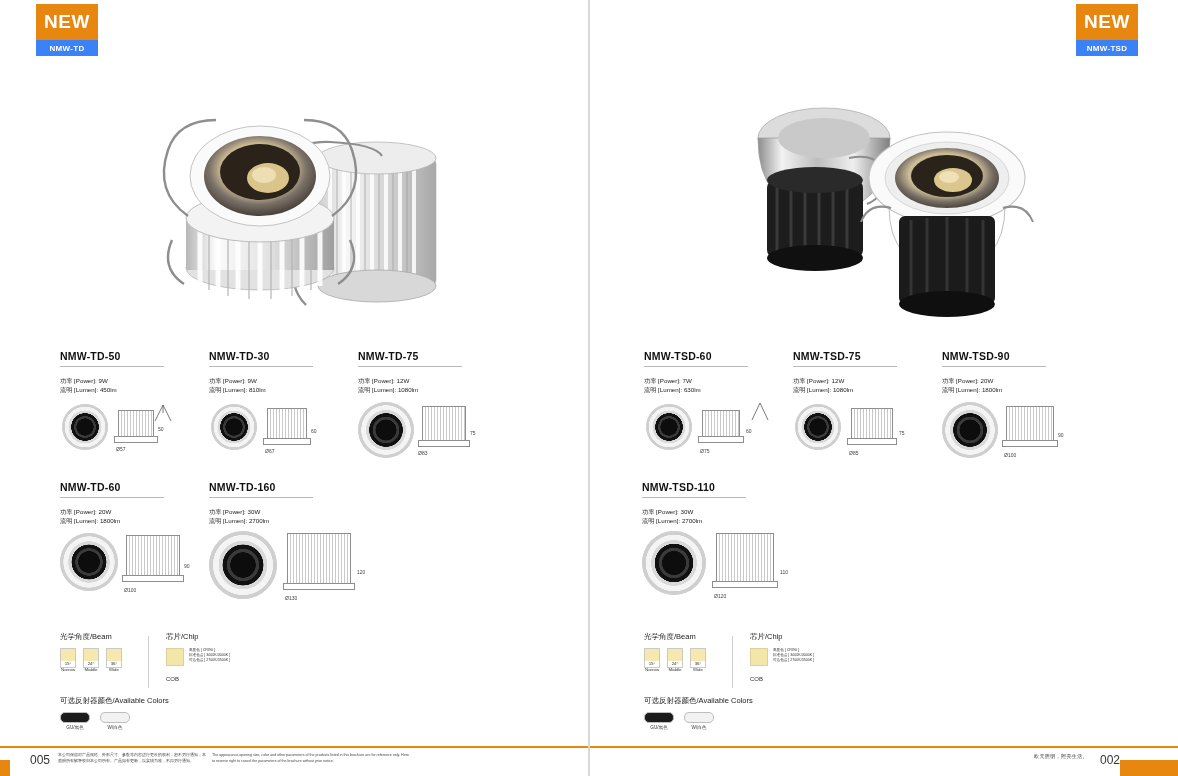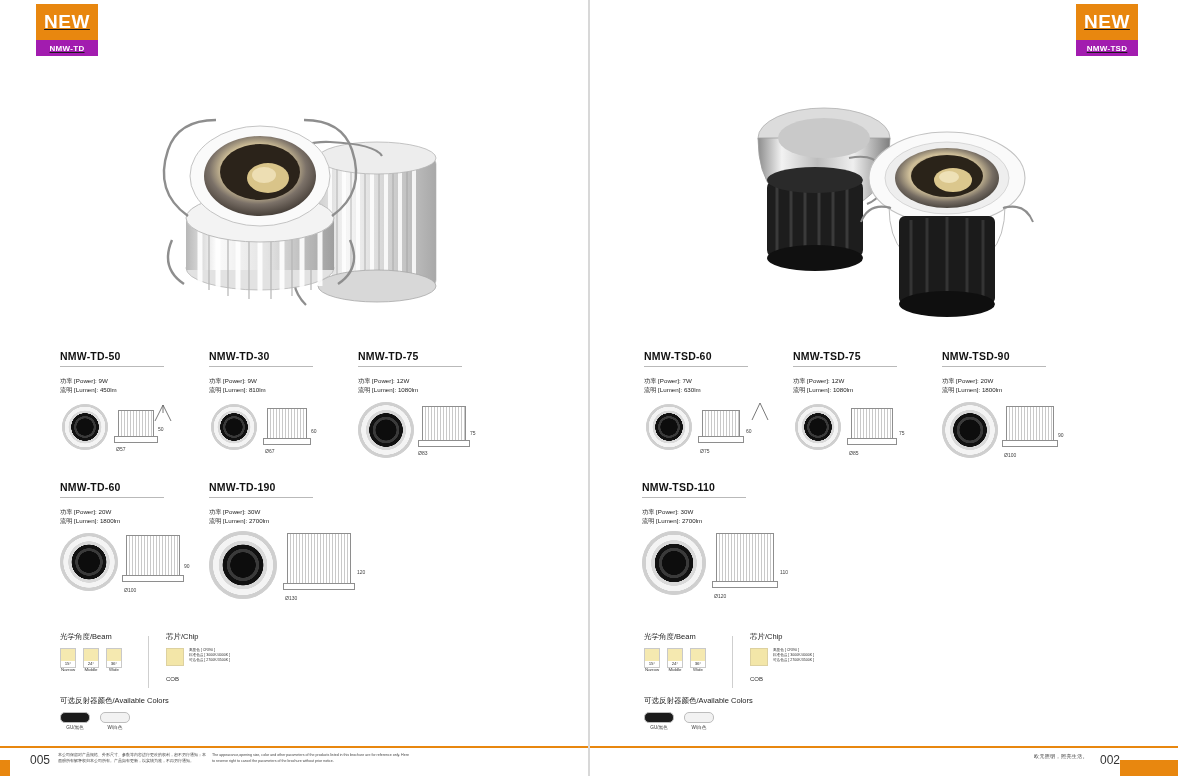--- a/index.html
+++ b/index.html
@@ -3,24 +3,24 @@
 <meta charset="utf-8">
 <style>
   html,body{margin:0;padding:0;background:#ffffff;}
   body{width:1178px;height:776px;font-family:"Liberation Sans",sans-serif;color:#1a1a1a;overflow:hidden;position:relative;}
   .spread{position:absolute;inset:0;display:flex;}
   .page{position:relative;width:589px;height:776px;background:#fff;box-sizing:border-box;}
   .page.left{border-right:1px solid #cfcfcf;}
   .gutter{position:absolute;left:588px;top:0;width:2px;height:776px;background:#d8d8d8;}
 
   
-  .new-badge{position:absolute;width:62px;height:52px;text-decoration:underline;}
+  .new-badge{position:absolute;width:62px;height:52px;}
   .new-badge .top{height:36px;background:#e8870f;display:flex;align-items:center;justify-content:center;}
   .new-badge .top span{color:#fff;font-size:19px;font-weight:bold;letter-spacing:.5px;}
-  .new-badge .bot{height:16px;background:#a21caf;display:flex;align-items:center;justify-content:center;}
+  .new-badge .bot{height:16px;background:#3b82f6;display:flex;align-items:center;justify-content:center;}
   .new-badge .bot span{color:#fff;font-size:8px;font-weight:bold;letter-spacing:.3px;}
   .badge-left{left:36px;top:4px;}
   .badge-right{right:40px;top:4px;}
 
   
   .hero{position:absolute;}
 
   
   .item{position:absolute;}
   .item .title{font-size:10.5px;font-weight:bold;color:#111;letter-spacing:.2px;padding-bottom:4px;border-bottom:1px solid #b9b9b9;width:104px;}
@@ -232,21 +232,21 @@
         <div class="side" style="left:66px;top:4px;">
           <div class="body" style="width:52px;height:40px;"></div>
           <div class="flange" style="bottom:-5px;"></div>
         </div>
         <div class="dim" style="left:64px;top:56px;">Ø100</div>
         <div class="dim" style="left:124px;top:32px;">90</div>
       </div>
     </div>
 
     <div class="item" style="left:209px;top:481px;">
-      <div class="title">NMW-TD-190</div>
+      <div class="title">NMW-TD-160</div>
       <div class="specs">
         <div class="row"><span>功率 [Power]:</span> <span>30W</span></div>
         <div class="row"><span>流明 [Lumen]:</span> <span>2700lm</span></div>
       </div>
       <div class="drawing" style="height:80px;">
         <div class="lens" style="left:0px;top:0px;width:68px;height:68px;"></div>
         <div class="side" style="left:78px;top:2px;">
           <div class="body" style="width:62px;height:50px;"></div>
           <div class="flange" style="bottom:-5px;"></div>
         </div>

